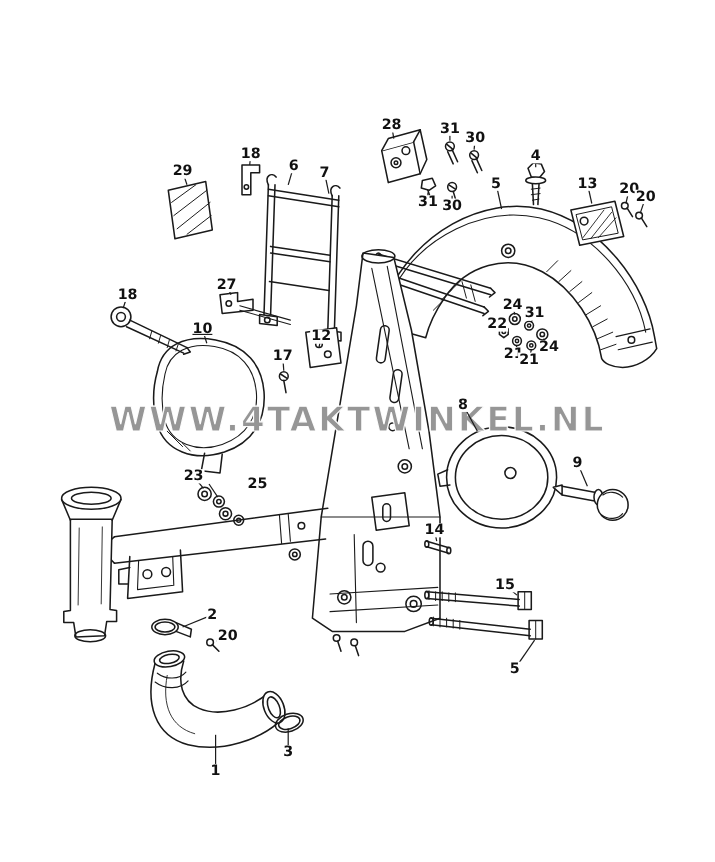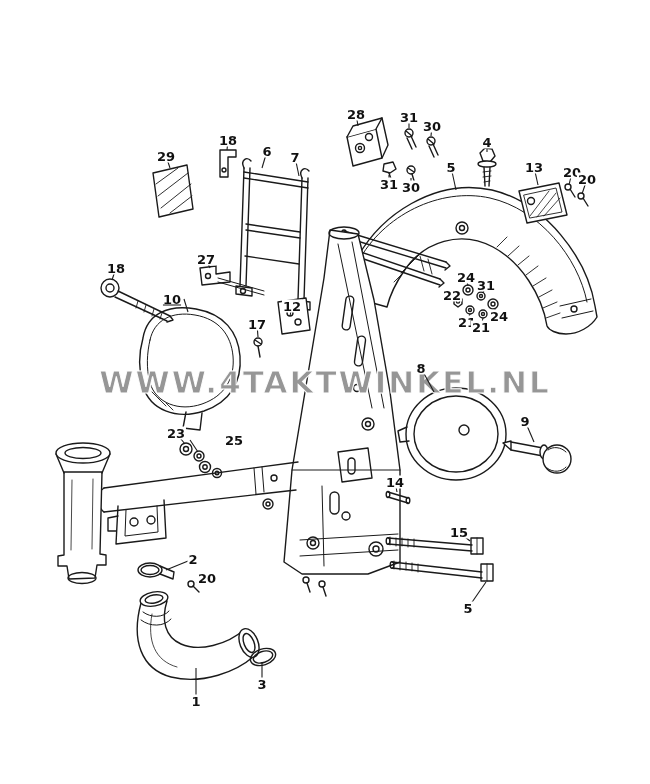--- a/index.html
+++ b/index.html
@@ -353,21 +353,21 @@
   <div id="labels-layer">
       <div class="part-label" style="left: 196px; top: 701px;">1</div>
       <div class="part-label" style="left: 193px; top: 559px;">2</div>
       <div class="part-label" style="left: 262px; top: 684px;">3</div>
       <div class="part-label" style="left: 487px; top: 142px;">4</div>
       <div class="part-label" style="left: 451px; top: 167px;">5</div>
       <div class="part-label" style="left: 267px; top: 151px;">6</div>
       <div class="part-label" style="left: 295px; top: 157px;">7</div>
       <div class="part-label" style="left: 421px; top: 368px;">8</div>
       <div class="part-label" style="left: 525px; top: 421px;">9</div>
-      <div class="part-label" style="left: 172px; top: 299px; text-decoration: underline;">10</div>
+      <div class="part-label" style="left: 184px; top: 299px; text-decoration: underline;">10</div>
       <div class="part-label" style="left: 116px; top: 268px;">18</div>
       <div class="part-label" style="left: 292px; top: 306px;">12</div>
       <div class="part-label" style="left: 534px; top: 167px;">13</div>
       <div class="part-label" style="left: 395px; top: 482px;">14</div>
       <div class="part-label" style="left: 459px; top: 532px;">15</div>
       <div class="part-label" style="left: 468px; top: 608px;">5</div>
       <div class="part-label" style="left: 257px; top: 324px;">17</div>
       <div class="part-label" style="left: 228px; top: 140px;">18</div>
       <div class="part-label" style="left: 207px; top: 578px;">20</div>
       <div class="part-label" style="left: 572px; top: 172px;">20</div>

